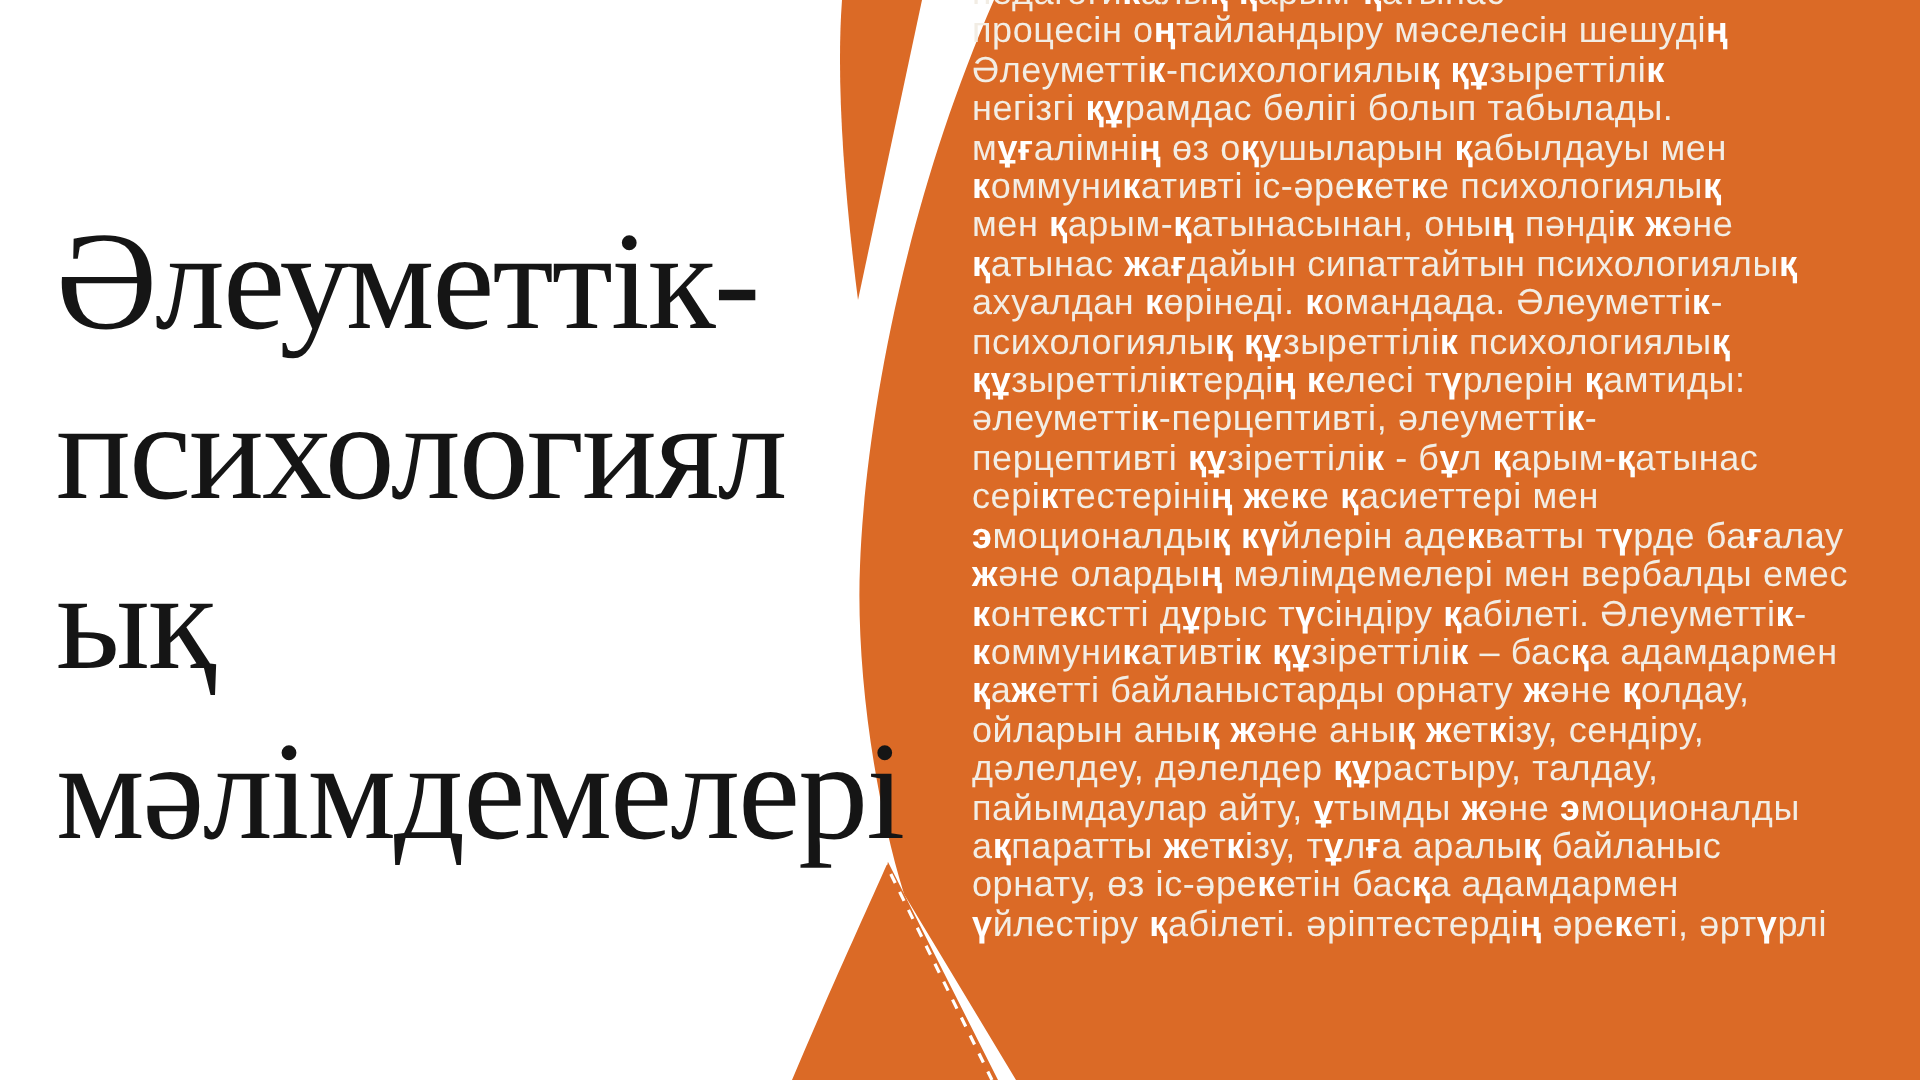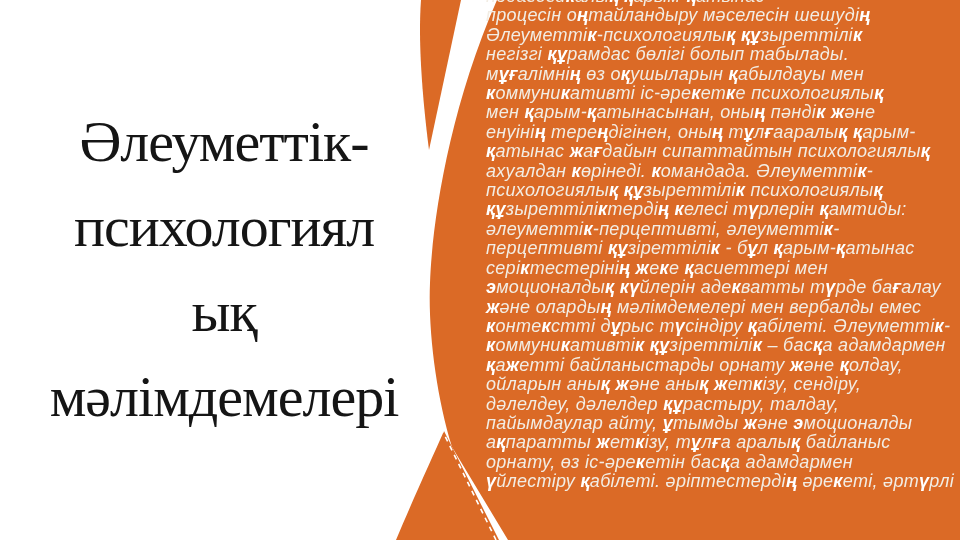--- a/index.html
+++ b/index.html
@@ -7,37 +7,36 @@
     position:relative;
     width:960px;height:540px;
     overflow:hidden;
     background:var(--bg,#ffffff);
     font-family:"Liberation Sans","DejaVu Sans",sans-serif;
   }
   .shape-svg{position:absolute;left:0;top:0;width:960px;height:540px;}
   .title{
     position:absolute;
     left:28px;top:99px;width:392px;
-    text-align:center;
     font-family:"Liberation Serif","DejaVu Serif",serif;
-    font-size:58px;
+    font-size:70px;
     line-height:85px;
     color:var(--title-color,#151515);
     letter-spacing:-1px;
   }
   .title .line{white-space:nowrap;}
   .body-text{
     position:absolute;
     left:486px;top:-13px;width:470px;
     font-size:18px;
     line-height:19.4px;
     letter-spacing:0.3px;
     color:var(--body-color,#F2EDE4);
   }
-  .body-text .line{white-space:nowrap;font-style:italic;}
+  .body-text .line{white-space:nowrap;}
   .body-text .hl{
     font-weight:bold;
     color:var(--body-bold-color,#ffffff);
   }
 </style>
 </head>
 <body>
 
 <div class="slide">
 
@@ -57,21 +56,20 @@
     </div>
 
   <div class="body-text">
       <div class="line">педагоги<span class="hl">к</span>алы<span class="hl">қ</span> <span class="hl">қ</span>арым-<span class="hl">қ</span>атынас</div>
       <div class="line">процесін о<span class="hl">ң</span>тайландыру мәселесін шешуді<span class="hl">ң</span></div>
       <div class="line">Әлеуметті<span class="hl">к</span>-психологиялы<span class="hl">қ</span> <span class="hl">қ</span><span class="hl">ұ</span>зыреттілі<span class="hl">к</span></div>
       <div class="line">негізгі <span class="hl">қ</span><span class="hl">ұ</span>рамдас бөлігі болып табылады.</div>
       <div class="line">м<span class="hl">ұ</span><span class="hl">ғ</span>алімні<span class="hl">ң</span> өз о<span class="hl">қ</span>ушыларын <span class="hl">қ</span>абылдауы мен</div>
       <div class="line"><span class="hl">к</span>оммуни<span class="hl">к</span>ативті іс-әре<span class="hl">к</span>ет<span class="hl">к</span>е психологиялы<span class="hl">қ</span></div>
       <div class="line">мен <span class="hl">қ</span>арым-<span class="hl">қ</span>атынасынан, оны<span class="hl">ң</span> пәнді<span class="hl">к</span> <span class="hl">ж</span>әне</div>
-      <div class="line">енуіні<span class="hl">ң</span> тере<span class="hl">ң</span>дігінен, оны<span class="hl">ң</span> т<span class="hl">ұ</span>л<span class="hl">ғ</span>ааралы<span class="hl">қ</span> <span class="hl">қ</span>арым-</div>
       <div class="line"><span class="hl">қ</span>атынас <span class="hl">ж</span>а<span class="hl">ғ</span>дайын сипаттайтын психологиялы<span class="hl">қ</span></div>
       <div class="line">ахуалдан <span class="hl">к</span>өрінеді. <span class="hl">к</span>омандада. Әлеуметті<span class="hl">к</span>-</div>
       <div class="line">психологиялы<span class="hl">қ</span> <span class="hl">қ</span><span class="hl">ұ</span>зыреттілі<span class="hl">к</span> психологиялы<span class="hl">қ</span></div>
       <div class="line"><span class="hl">қ</span><span class="hl">ұ</span>зыреттілі<span class="hl">к</span>терді<span class="hl">ң</span> <span class="hl">к</span>елесі т<span class="hl">ү</span>рлерін <span class="hl">қ</span>амтиды:</div>
       <div class="line">әлеуметті<span class="hl">к</span>-перцептивті, әлеуметті<span class="hl">к</span>-</div>
       <div class="line">перцептивті <span class="hl">қ</span><span class="hl">ұ</span>зіреттілі<span class="hl">к</span> - б<span class="hl">ұ</span>л <span class="hl">қ</span>арым-<span class="hl">қ</span>атынас</div>
       <div class="line">сері<span class="hl">к</span>тестеріні<span class="hl">ң</span> <span class="hl">ж</span>е<span class="hl">к</span>е <span class="hl">қ</span>асиеттері мен</div>
       <div class="line"><span class="hl">э</span>моционалды<span class="hl">қ</span> <span class="hl">к</span><span class="hl">ү</span>йлерін аде<span class="hl">к</span>ватты т<span class="hl">ү</span>рде ба<span class="hl">ғ</span>алау</div>
       <div class="line"><span class="hl">ж</span>әне оларды<span class="hl">ң</span> мәлімдемелері мен вербалды емес</div>
       <div class="line"><span class="hl">к</span>онте<span class="hl">к</span>стті д<span class="hl">ұ</span>рыс т<span class="hl">ү</span>сіндіру <span class="hl">қ</span>абілеті. Әлеуметті<span class="hl">к</span>-</div>

